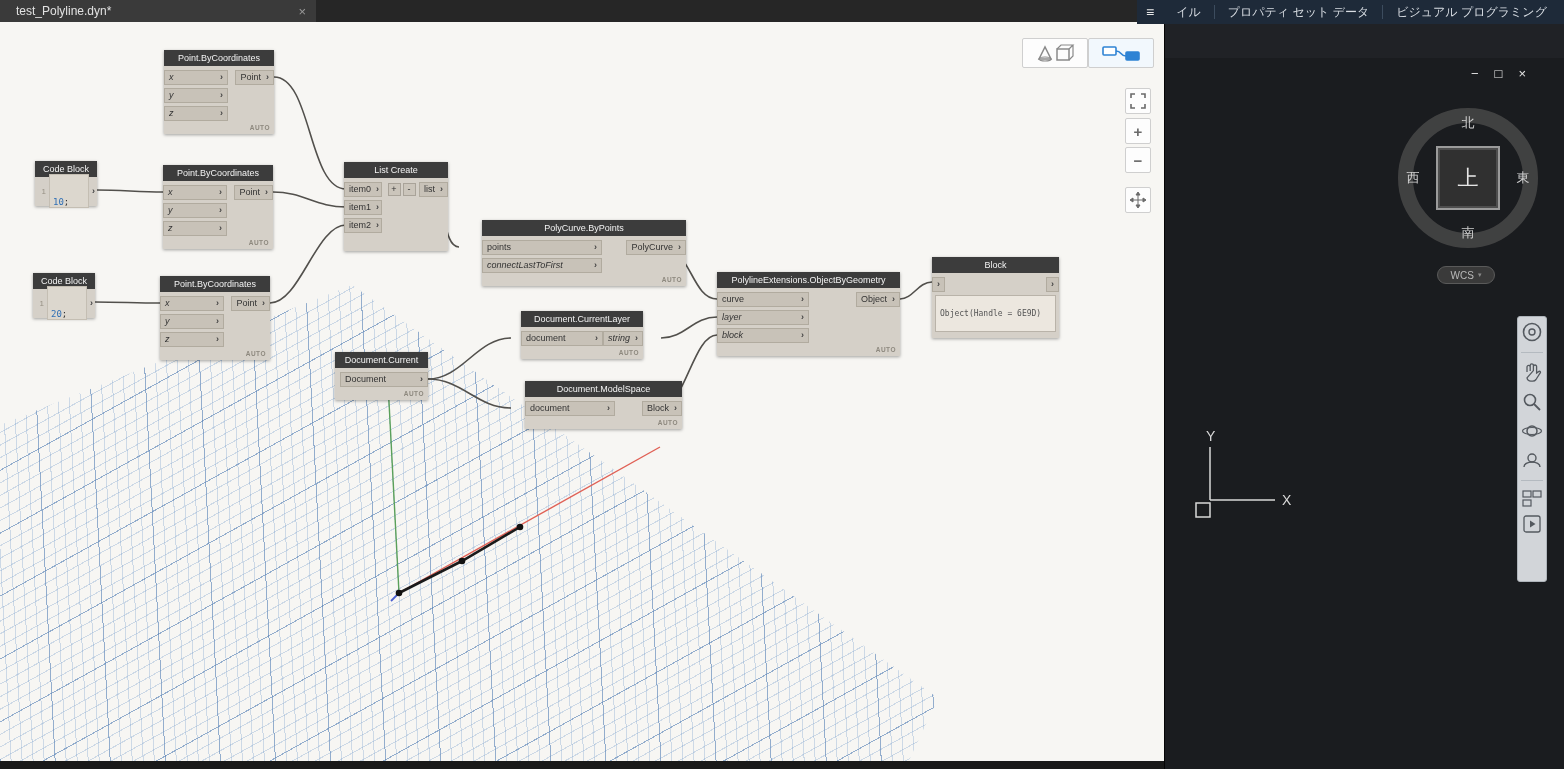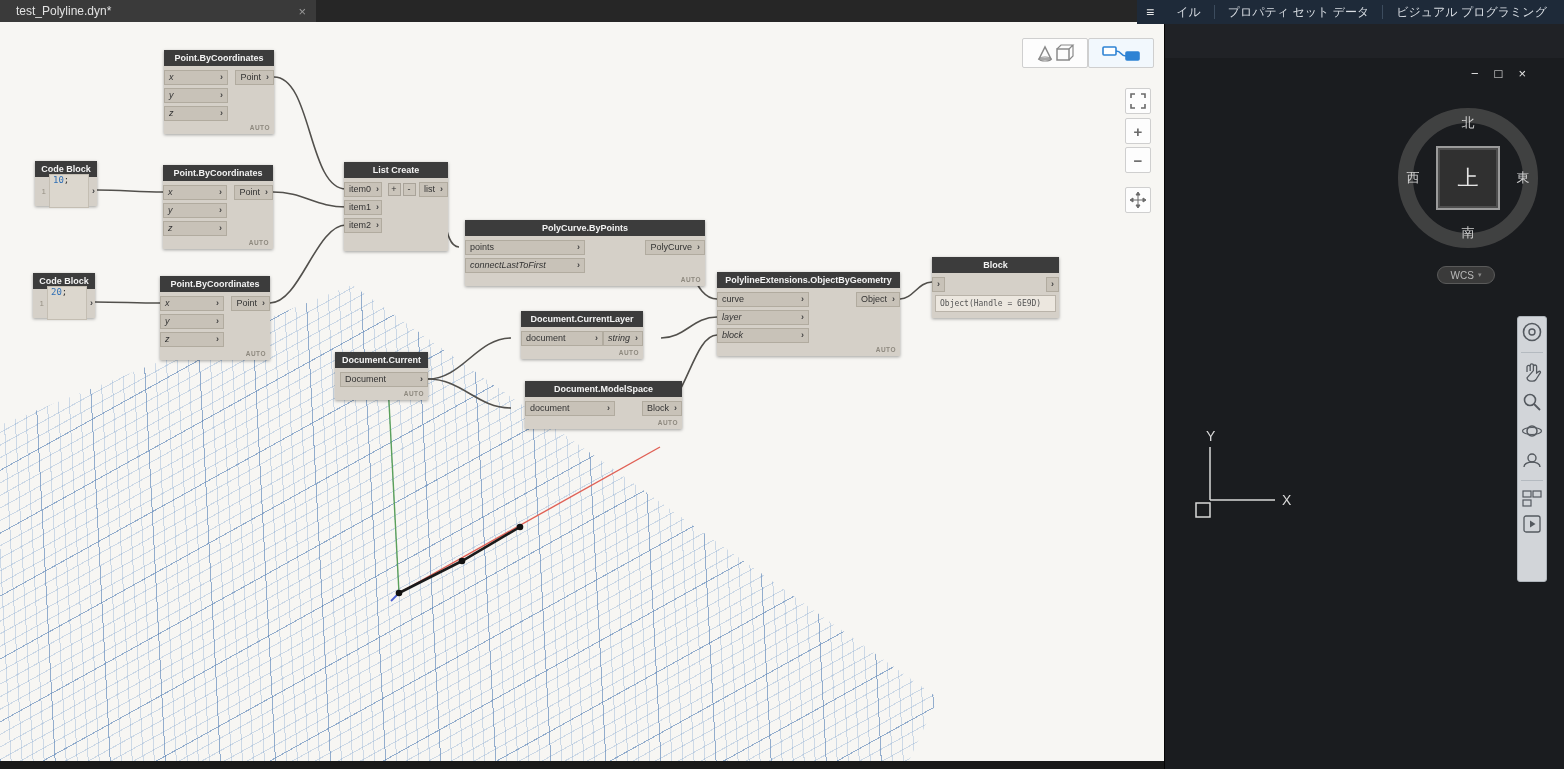--- a/index.html
+++ b/index.html
@@ -27,41 +27,41 @@
     clip-path:polygon(352px 263px,938px 676px,905px 747px,0px 747px,0px 403px);
     background-image:
       repeating-linear-gradient(331deg, rgba(90,130,180,.50) 0 1px, transparent 1px 55px),
       repeating-linear-gradient(87deg,  rgba(90,130,180,.50) 0 1px, transparent 1px 55px),
       repeating-linear-gradient(331deg, rgba(122,160,205,.34) 0 1px, transparent 1px 11px),
       repeating-linear-gradient(87deg,  rgba(122,160,205,.34) 0 1px, transparent 1px 11px);}
   svg.overlay{position:absolute;left:0;top:0;pointer-events:none}
 
   
   .dnode{position:absolute;font-size:9px;box-shadow:0 1px 3px rgba(0,0,0,.35);z-index:5}
-  .nhead{background:#3c3c3c;color:#f3f3f3;font-weight:bold;font-size:9px;height:16px;
+  .nhead{background:#3c3c3c;color:#f3f3f3;font-weight:normal;font-size:9px;height:16px;
     line-height:16px;text-align:center;white-space:nowrap;overflow:hidden;padding:0 0}
   .nbody{background:#d5d0c8;position:relative;padding:2px 0 3px}
   .prow{height:18px;display:flex;align-items:center;justify-content:space-between}
   .pin,.pout{background:#c8c2b8;border:1px solid #b1ab9f;height:15px;display:inline-flex;
     align-items:center;padding:0 4px;gap:5px;color:#333;justify-content:space-between}
   .pin{margin-right:auto}
   .pout{margin-left:auto}
   .ital{font-style:italic}
   .arr{font-weight:bold;color:#444;font-size:9px;line-height:9px}
   .nauto{text-align:right;font-size:6.5px;color:#8d887e;padding:2px 4px 0;letter-spacing:.5px;font-weight:bold}
   .w64{width:64px}.w120{width:120px}.w90{width:90px}.w72{width:92px}.w38{width:38px}.w88{width:88px}
   .cbrow{display:flex;align-items:center;height:24px;padding:0 2px;gap:3px}
   .lno{width:9px;text-align:right;color:#968f83;font-size:8px}
   .codefield{flex:1;background:#dcd7ce;border:1px solid #c4beb3;height:34px;display:flex;
-    align-items:flex-start;padding:0 3px;font-family:"DejaVu Sans Mono",monospace;font-size:9px;color:#333}
+    align-items:flex-end;padding:0 3px;font-family:"DejaVu Sans Mono",monospace;font-size:9px;color:#333}
   .codefield .num{color:#2f6fb5}
   .lbtn{width:13px;height:13px;background:#cbc5bb;border:1px solid #a9a399;font-size:9px;
     line-height:11px;text-align:center;color:#333;margin-left:2px}
   .watchval{margin:2px 3px 3px;background:#ece7df;border:1px solid #b9b3a9;
-    font-family:"DejaVu Sans Mono",monospace;font-size:8px;color:#555;padding:3px 4px;white-space:nowrap}
+    font-family:"DejaVu Sans Mono",monospace;font-size:8px;color:#555;padding:13px 4px;white-space:nowrap}
 
   
   .cbtn{position:absolute;background:#fdfdfd;border:1px solid #cfcfcf;border-radius:2px;
     display:flex;align-items:center;justify-content:center;color:#6a6a6a;z-index:20}
   .toggle{width:66px;height:30px}
   .sq{width:26px;height:26px;font-size:15px;font-weight:bold}
 
   
   #acad{position:absolute;left:1164px;top:0;width:400px;height:769px;background:#1a1c1f;
     border-left:1px solid #050505;z-index:20}
@@ -269,21 +269,21 @@
       <div class="prow">
           <span class="pin w38">
             <span>item2</span>
             <span class="arr">›</span>
           </span>
         </div>
       <div style="height:14px"></div>
     </div>
   </div>
 
-  <div class="dnode" style="left:465px;top:198px;width:240px">
+  <div class="dnode" style="left:482px;top:198px;width:204px">
     <div class="nhead">PolyCurve.ByPoints</div>
     <div class="nbody">
       <div class="prow">
           <span class="pin w120">
             <span>points</span>
             <span class="arr">›</span>
           </span>
         <span class="pout">
             <span>PolyCurve</span>
             <span class="arr">›</span>

